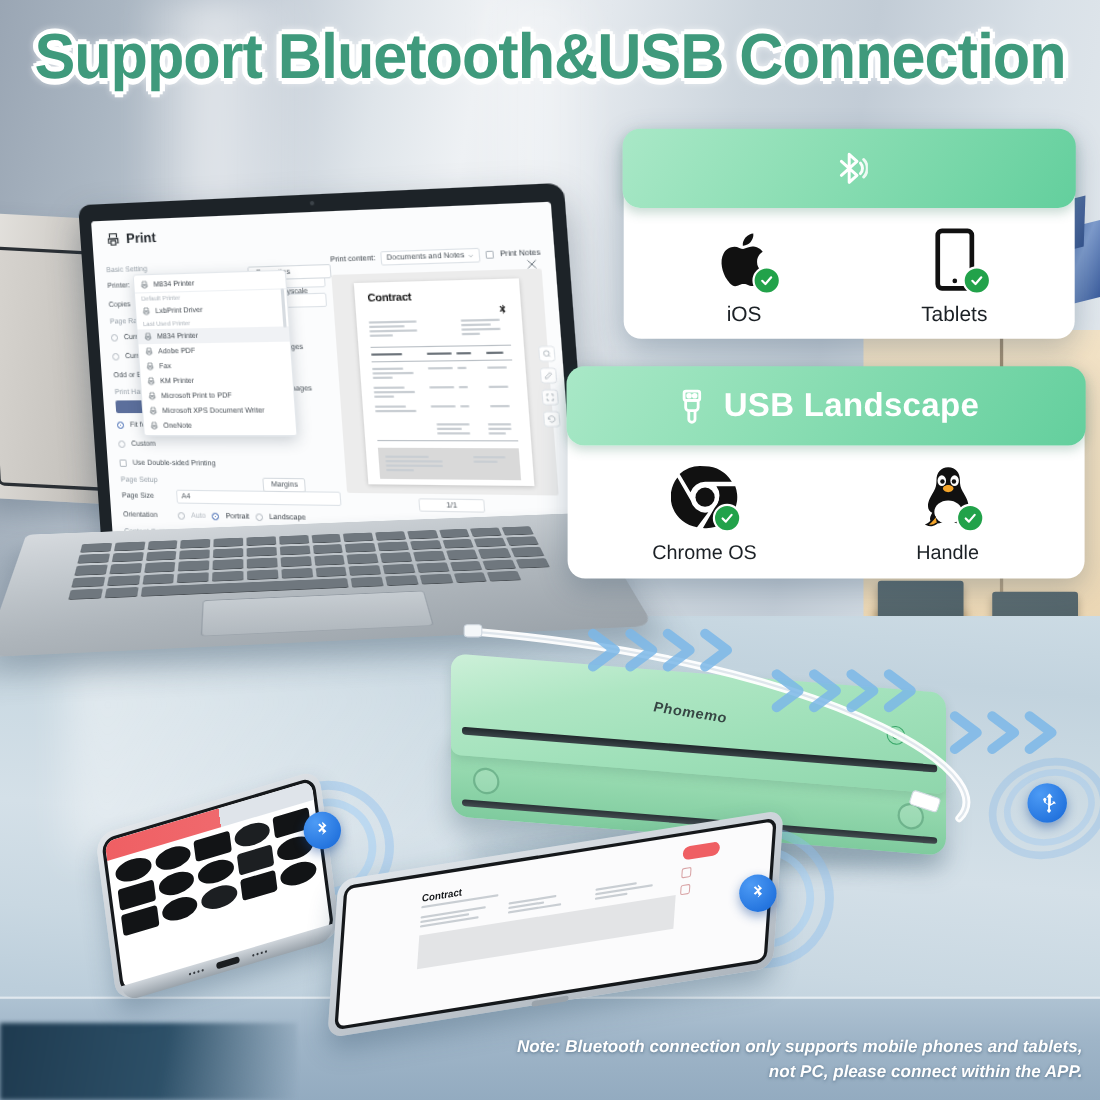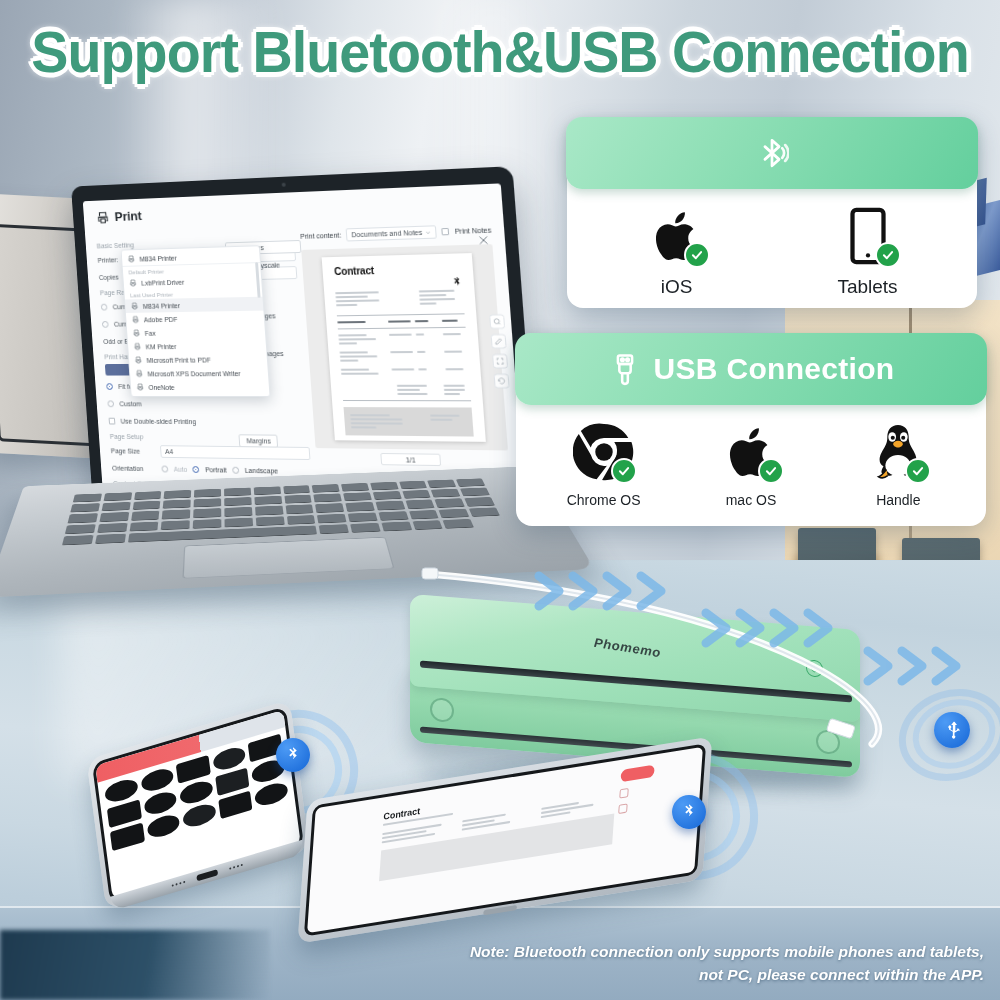--- a/index.html
+++ b/index.html
@@ -375,21 +375,21 @@
     position:absolute; right:-2px; bottom:-1px; width:26px; height:26px; border-radius:50%;
     background:#22a24a; border:2px solid #fff;
     display:flex; align-items:center; justify-content:center;
   }
   .check svg { width:14px; height:14px; color:#fff; }
   .os-label { margin-top:9px; font-size:19px; color:#1c2126; }
 
   #card-bluetooth { left:567px; top:118px; width:410px; height:190px; }
   #card-usb { left:516px; top:334px; width:470px; height:192px; }
   #card-usb .os-item { width:104px; }
-  #card-usb .os-label { font-size:14px; }
+  #card-usb .os-label { font-size:18px; }
 
   
   .headline {
     position:absolute; left:0; top:18px; width:1000px; text-align:center;
     font-size:58px; font-weight:800; font-style:normal;
     color:#3f9a7c; letter-spacing:-1px;
     transform:scaleX(.96);
     text-shadow:
       0 0 10px #fff, 0 0 10px #fff,
       3px 0 0 #fff, -3px 0 0 #fff, 0 3px 0 #fff, 0 -3px 0 #fff,
@@ -1028,21 +1028,21 @@
 
   <div class="card" id="card-usb">
     <div class="card-head">
       <svg class="hicon" viewBox="0 0 24 24" fill="none" stroke="currentColor" stroke-width="1.8" stroke-linejoin="round">
         <rect x="7" y="2.5" width="10" height="6" rx="1.2"></rect>
         <circle cx="10.2" cy="5.5" r=".9" fill="currentColor"></circle>
         <circle cx="13.8" cy="5.5" r=".9" fill="currentColor"></circle>
         <path d="M8 8.5h8v4.5a2 2 0 0 1-2 2h-4a2 2 0 0 1-2-2V8.5z"></path>
         <path d="M10 15v5.5a2 2 0 0 0 4 0V15"></path>
       </svg>
-      <span class="htext">USB Connection</span>
+      <span class="htext">USB Landscape</span>
     </div>
     <div class="card-body">
 
       <div class="os-item">
         <div class="os-icon">
           <svg viewBox="0 0 64 64" fill="currentColor">
             <path d="M32 3a29 29 0 0 1 25.1 14.5H32a14.5 14.5 0 0 0-13.7 9.8L8.1 10.2A28.9 28.9 0 0 1 32 3z"></path>
             <path d="M6 13.5l12.6 21.8A14.5 14.5 0 0 0 32 46.5c1 0 2-.1 3-.3l-10.6 14A29 29 0 0 1 6 13.5z"></path>
             <path d="M60.3 21.8A29 29 0 0 1 30 60.9l12.6-21.8a14.4 14.4 0 0 0 0-17.3h17.7z"></path>
             <circle cx="32" cy="32" r="13" fill="#fff"></circle>
@@ -1050,34 +1050,20 @@
           </svg>
           <span class="check">
             <svg viewBox="0 0 24 24" fill="none" stroke="currentColor" stroke-width="3.4" stroke-linecap="round" stroke-linejoin="round">
                 <path d="M5 12.5l5 5L19 7"></path>
               </svg>
           </span>
         </div>
         <span class="os-label">Chrome OS</span>
       </div>
 
-      <div class="os-item">
-        <div class="os-icon">
-          <svg viewBox="0 0 64 64" fill="currentColor">
-            <path d="M43.6 34.2c-.1-6.3 5.1-9.3 5.3-9.5-2.9-4.2-7.4-4.8-9-4.9-3.8-.4-7.5 2.3-9.4 2.3-1.9 0-4.9-2.2-8.1-2.2-4.2.1-8 2.4-10.1 6.1-4.3 7.5-1.1 18.6 3.1 24.7 2.1 3 4.5 6.3 7.7 6.2 3.1-.1 4.3-2 8-2s4.8 2 8.1 1.9c3.3-.1 5.4-3 7.4-6 2.3-3.4 3.3-6.8 3.3-7-.1-.1-6.3-2.4-6.3-9.6z"></path>
-            <path d="M37.6 15.5c1.7-2.1 2.9-5 2.5-7.9-2.5.1-5.5 1.7-7.3 3.7-1.6 1.8-3 4.8-2.6 7.6 2.8.2 5.6-1.4 7.4-3.4z"></path>
-          </svg>
-          <span class="check">
-            <svg viewBox="0 0 24 24" fill="none" stroke="currentColor" stroke-width="3.4" stroke-linecap="round" stroke-linejoin="round">
-                <path d="M5 12.5l5 5L19 7"></path>
-              </svg>
-          </span>
-        </div>
-        <span class="os-label">mac OS</span>
-      </div>
 
 
       <div class="os-item">
         <div class="os-icon">
           <svg viewBox="0 0 64 64">
             <path d="M32 4c-7 0-11 5.2-11 12 0 4.6-.6 7-2.6 10.6-2.2 4-5.4 8.4-5.4 13.4 0 3.4 1.6 5.6 4 6.6-1.4 2.6-2.4 4.8-2 6.6.6 2.6 3.4 3.4 6.6 3.4 3 0 5.4-1 7-2.2h6.8c1.6 1.2 4 2.2 7 2.2 3.2 0 6-.8 6.6-3.4.4-1.8-.6-4-2-6.6 2.4-1 4-3.2 4-6.6 0-5-3.2-9.4-5.4-13.4C43.6 23 43 20.6 43 16c0-6.8-4-12-11-12z" fill="#111"></path>
             <ellipse cx="32" cy="46" rx="13" ry="11" fill="#fff"></ellipse>
             <ellipse cx="26" cy="16.5" rx="4" ry="5" fill="#fff"></ellipse>
             <ellipse cx="38" cy="16.5" rx="4" ry="5" fill="#fff"></ellipse>
             <circle cx="26.6" cy="17.2" r="2.1" fill="#111"></circle>

